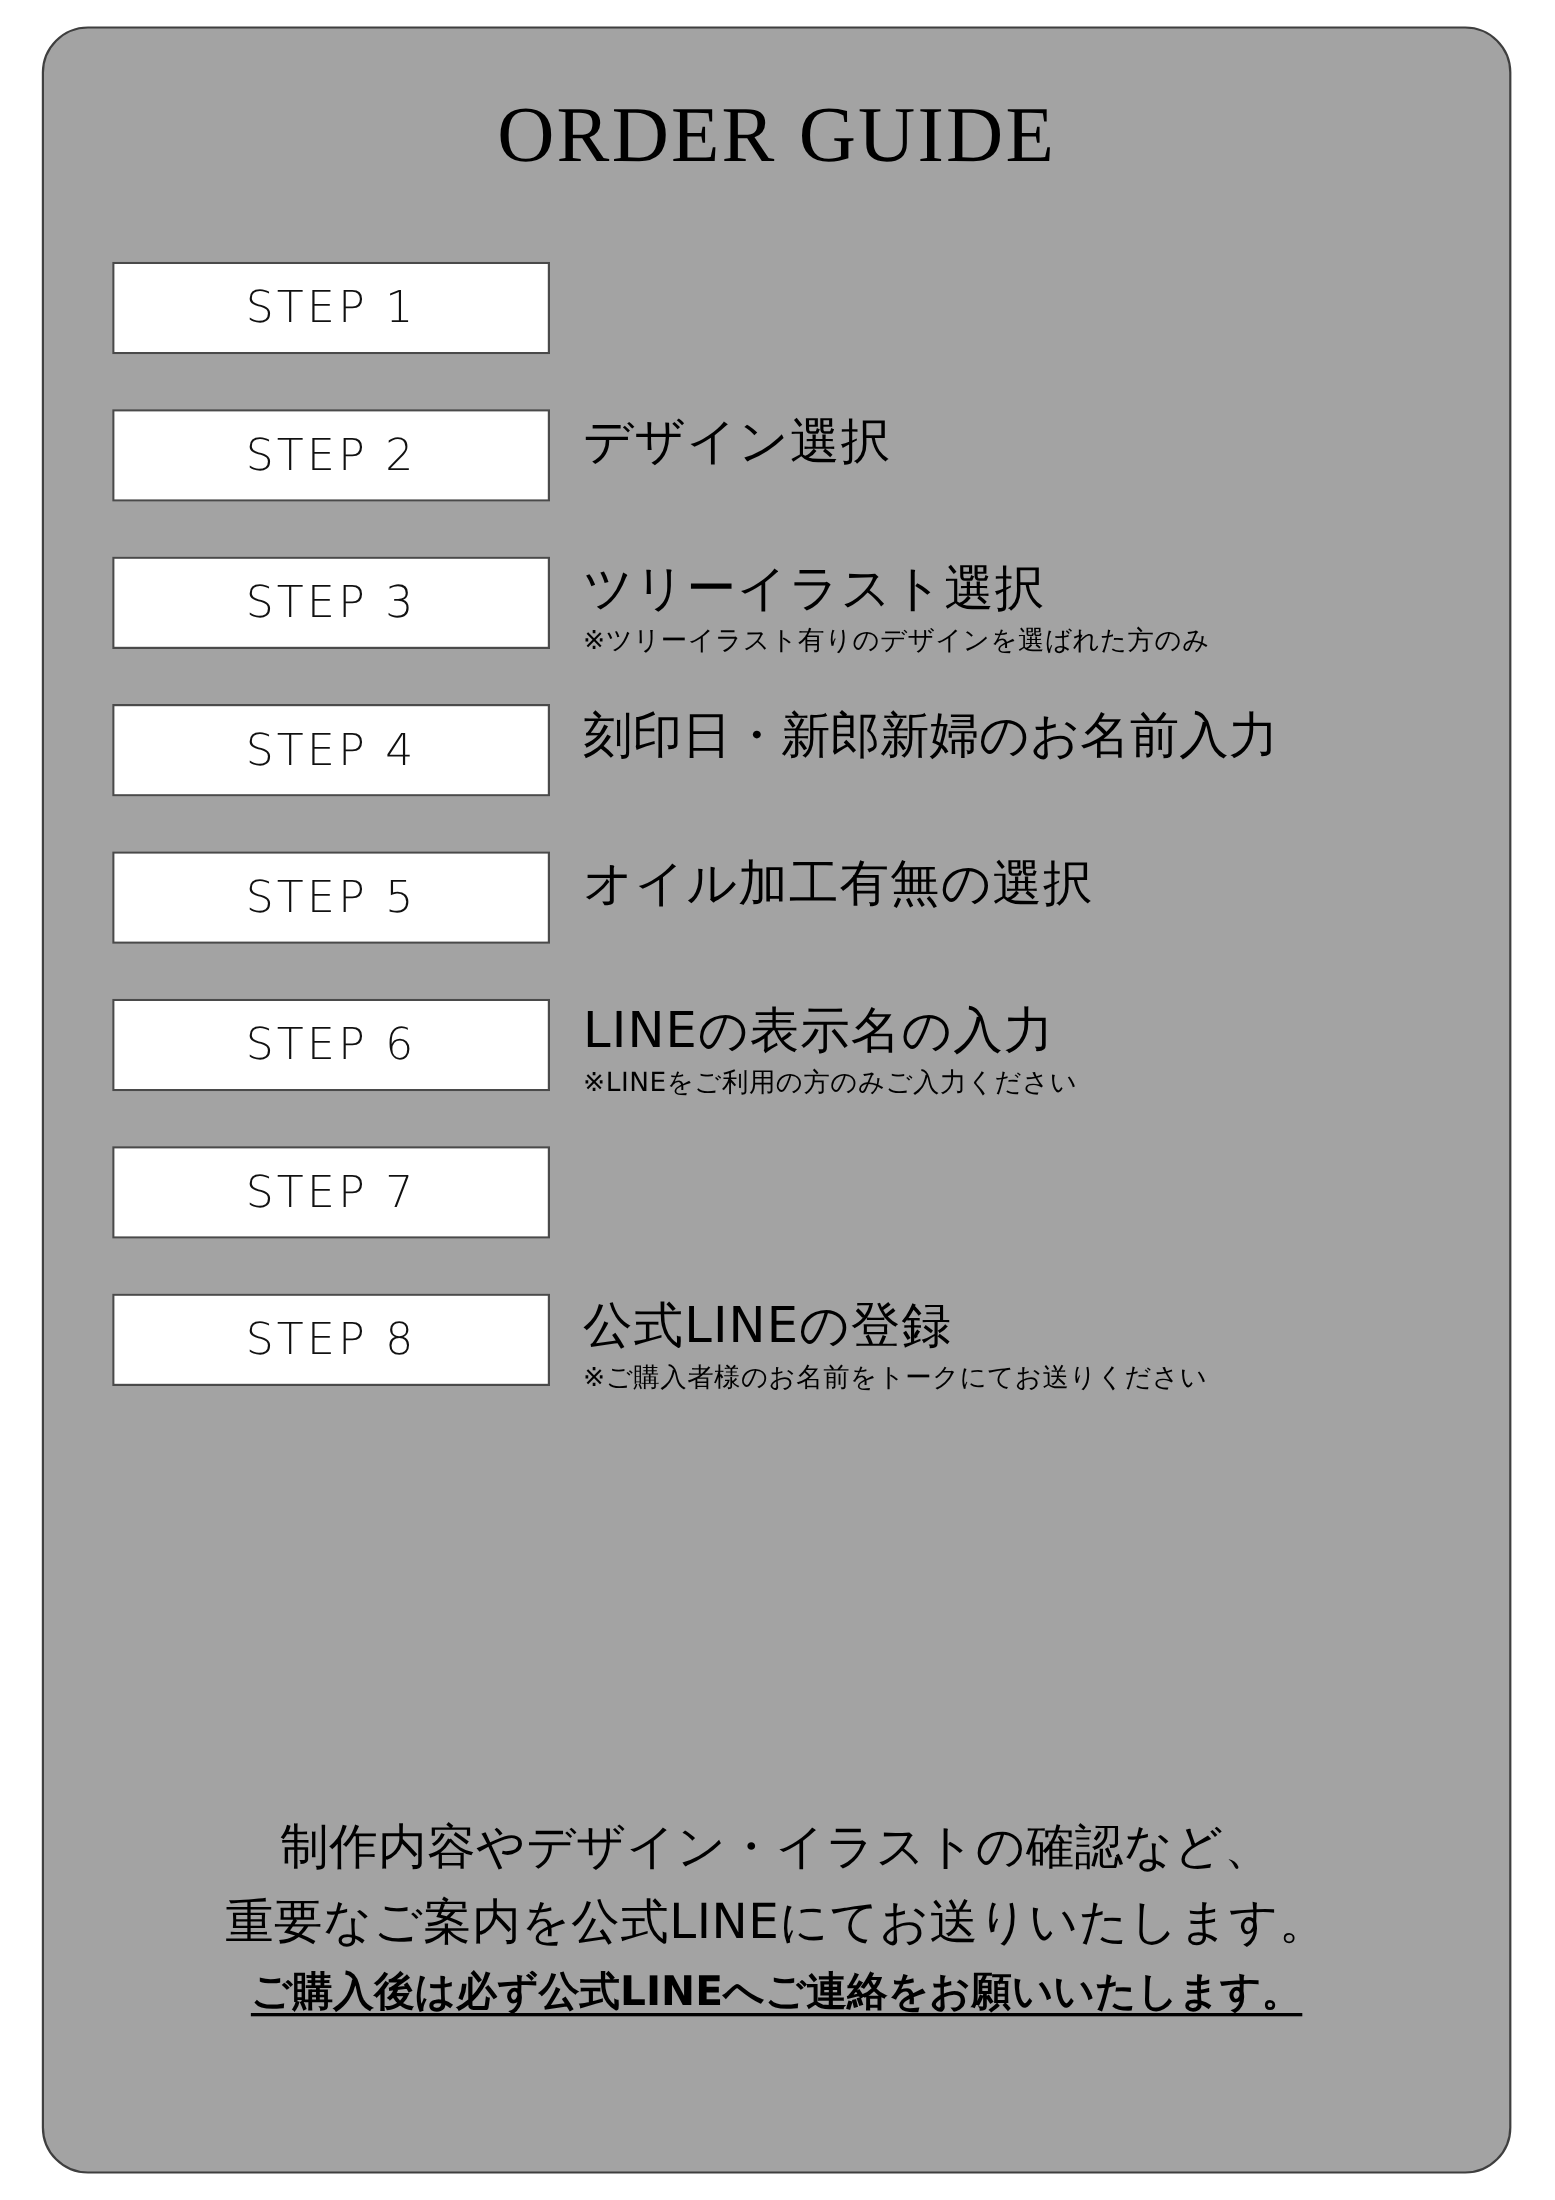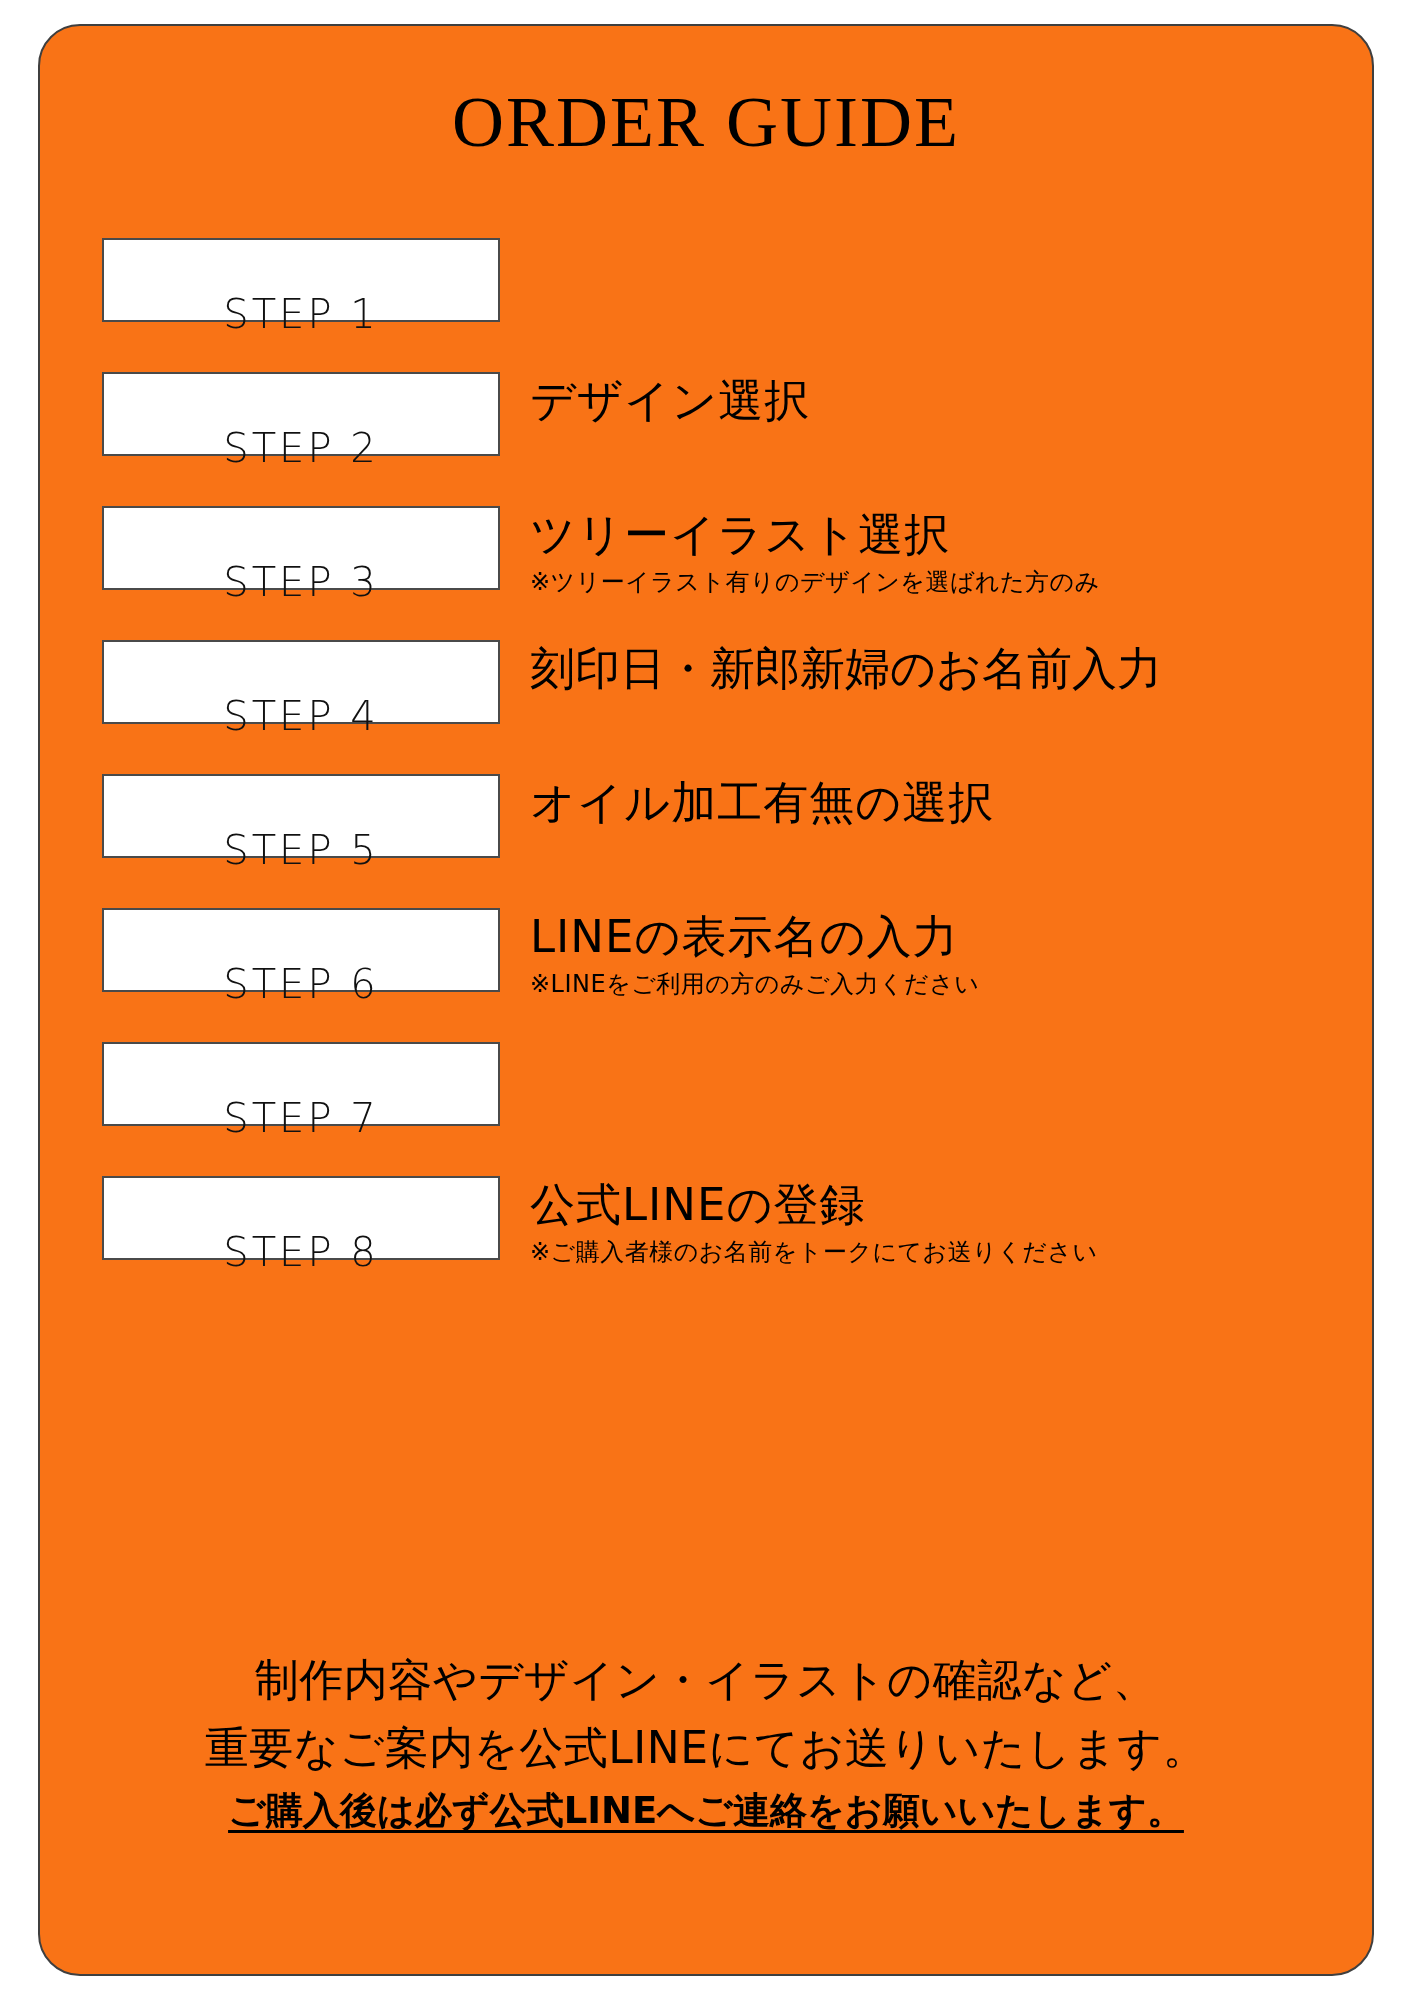--- a/index.html
+++ b/index.html
@@ -9,21 +9,21 @@
     color:#000;
     -webkit-font-smoothing:antialiased;
   }
   .card{
     position:absolute;
     left:38px;top:24px;
     width:1336px;height:1952px;
     box-sizing:border-box;
     border:2px solid #3f3f3f;
     border-radius:42px;
-    background:#f97316;
+    background:#a3a3a3;
   }
   .title{
     position:absolute;
     left:0;right:0;top:60px;
     text-align:center;
     font-family:"Liberation Serif","DejaVu Serif",serif;
     font-size:72px;
     letter-spacing:2px;
     font-weight:400;
     color:#000;
@@ -53,21 +53,20 @@
     position:absolute;
     left:0;right:0;top:50%;
     transform:translateY(-50%);
     text-align:center;
     font-size:40px;
     font-weight:300;
     letter-spacing:3px;
     color:#111;
     line-height:1;
     font-family:"DejaVu Sans","Liberation Sans",sans-serif;
-    margin-top:34px;
   }
   .step-text{
     position:absolute;
     left:490px;
     right:30px;
     top:22px;
     height:84px;
   }
   .step-main{
     position:absolute;

